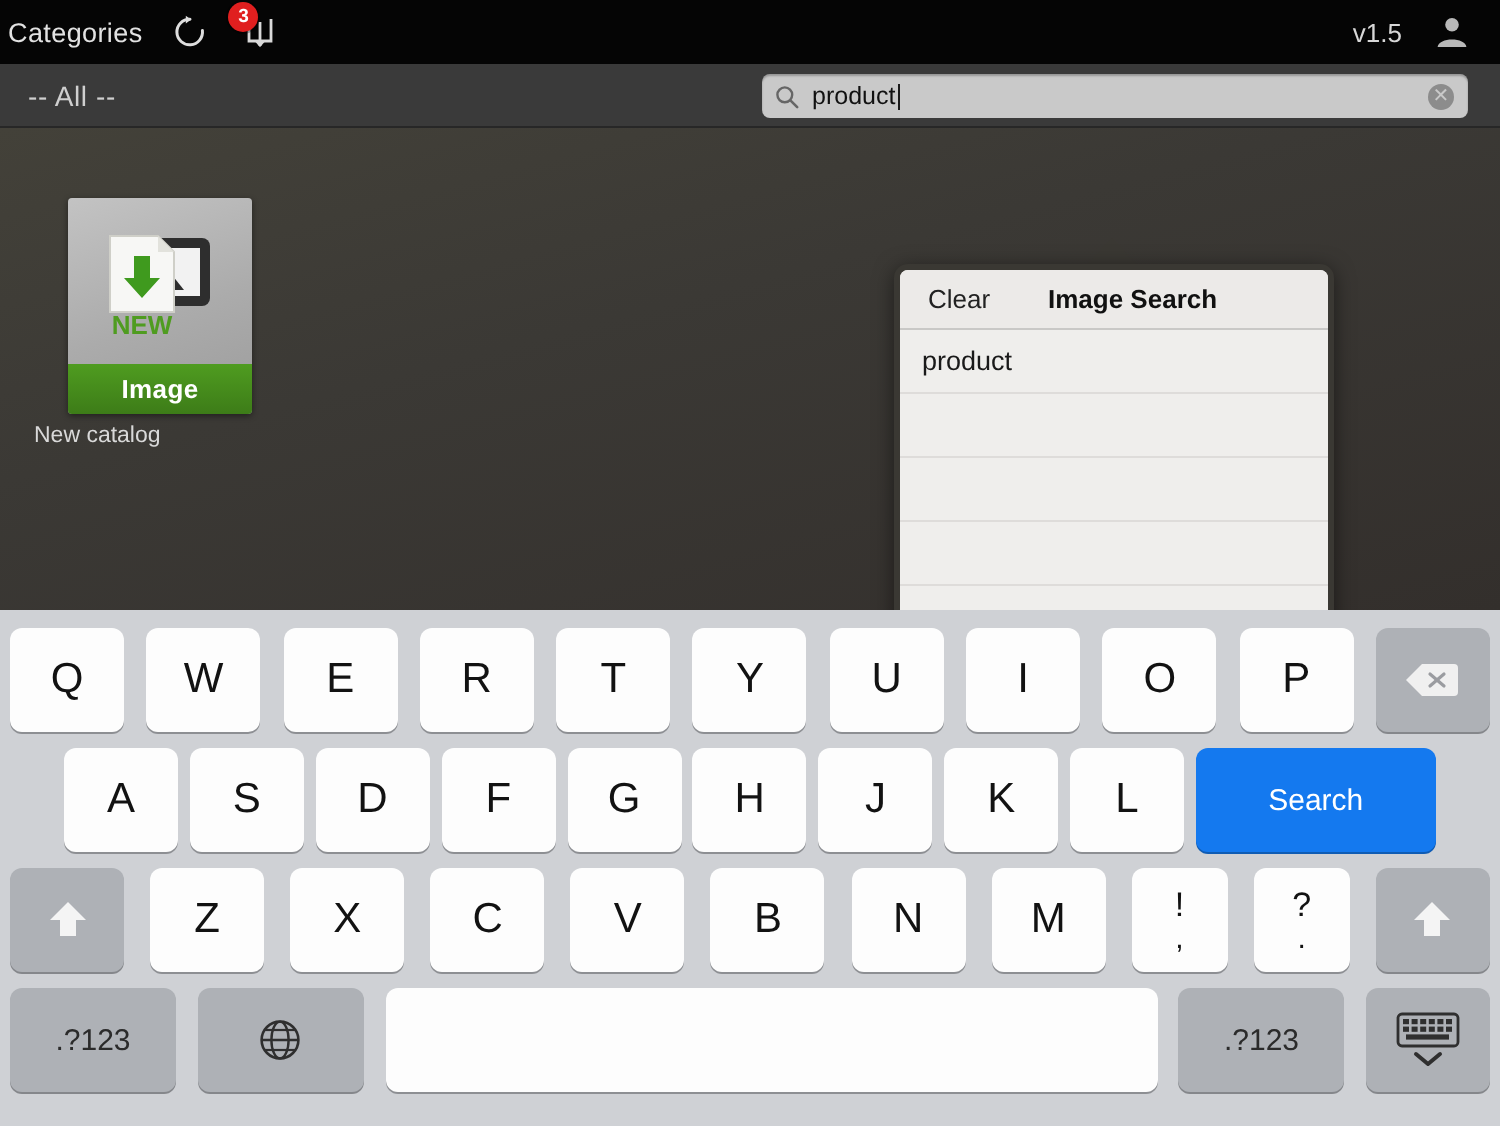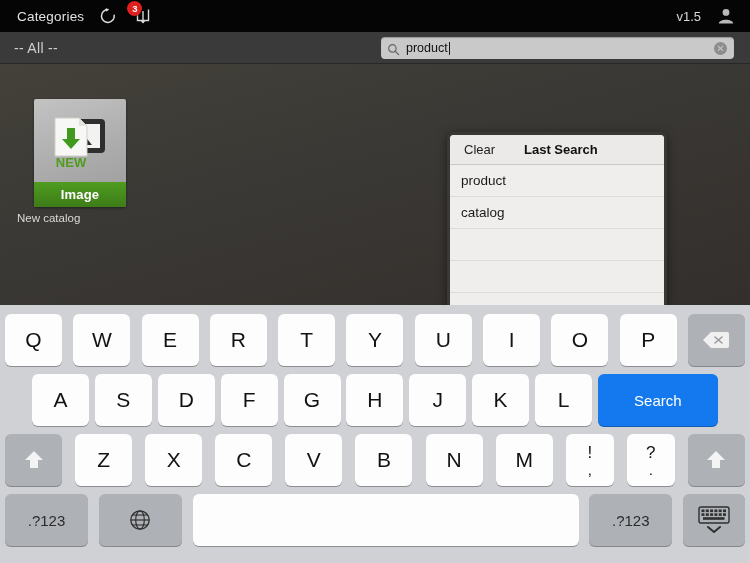--- a/index.html
+++ b/index.html
@@ -10,21 +10,21 @@
     background: #000;
   }
   #app { position: relative; width: 750px; height: 563px; }
 
   
   .navbar {
     position: absolute; top: 0; left: 0; width: 750px; height: 32px;
     background: #050505;
     display: flex; align-items: center;
   }
-  .nav-left { display: flex; align-items: center; padding-left: 17px; gap: 13px; }
+  .nav-left { display: flex; align-items: center; padding-left: 4px; gap: 13px; }
   .nav-title {
     color: #e2e2e2; font-size: 13.5px; letter-spacing: .2px;
   }
   .icon-btn {
     position: relative; width: 22px; height: 22px;
     display: flex; align-items: center; justify-content: center;
     cursor: pointer;
   }
   .refresh-icon svg { display:block; }
   .download-icon svg { display:block; }
@@ -251,24 +251,23 @@
         </svg>
       </div>
       <div class="tile-badge">Image</div>
     </div>
     <div class="tile-caption">New catalog</div>
 
     <div class="popover-arrow"></div>
     <div class="popover">
       <div class="pop-header">
         <span class="pop-clear">Clear</span>
-        <span class="pop-title">Last Search</span>
+        <span class="pop-title">Image Search</span>
       </div>
       <div class="pop-row">product</div>
-      <div class="pop-row">catalog</div>
       <div class="pop-row empty"></div>
       <div class="pop-row empty"></div>
       <div class="pop-row empty"></div>
       <div class="pop-row empty"></div>
     </div>
   </div>
 
   <div class="keyboard">
 
     <div class="krow r1">

